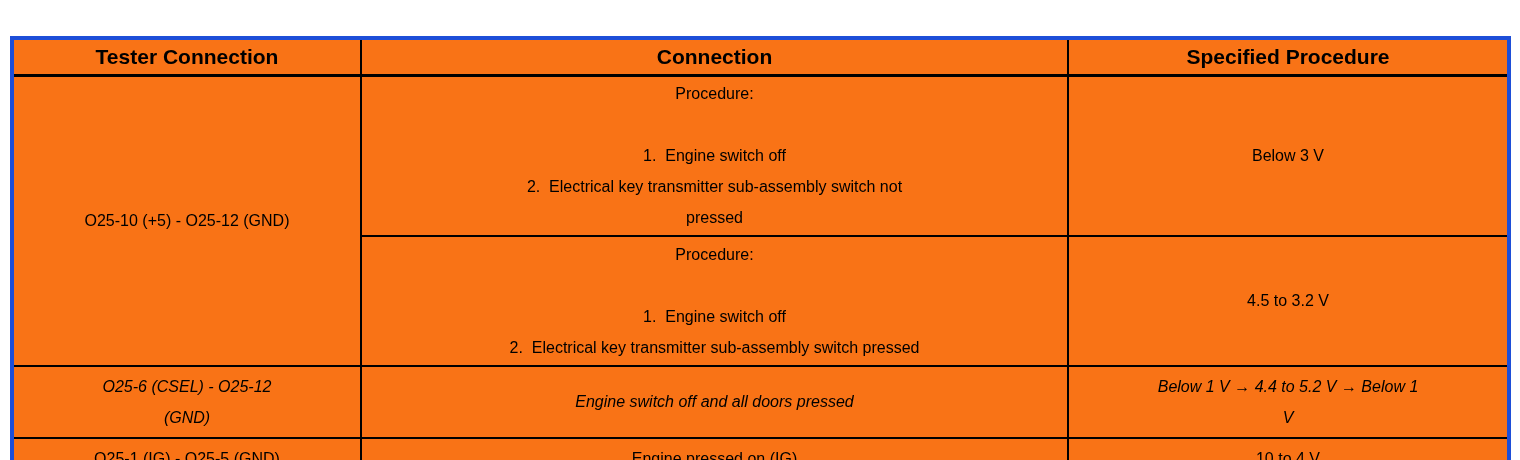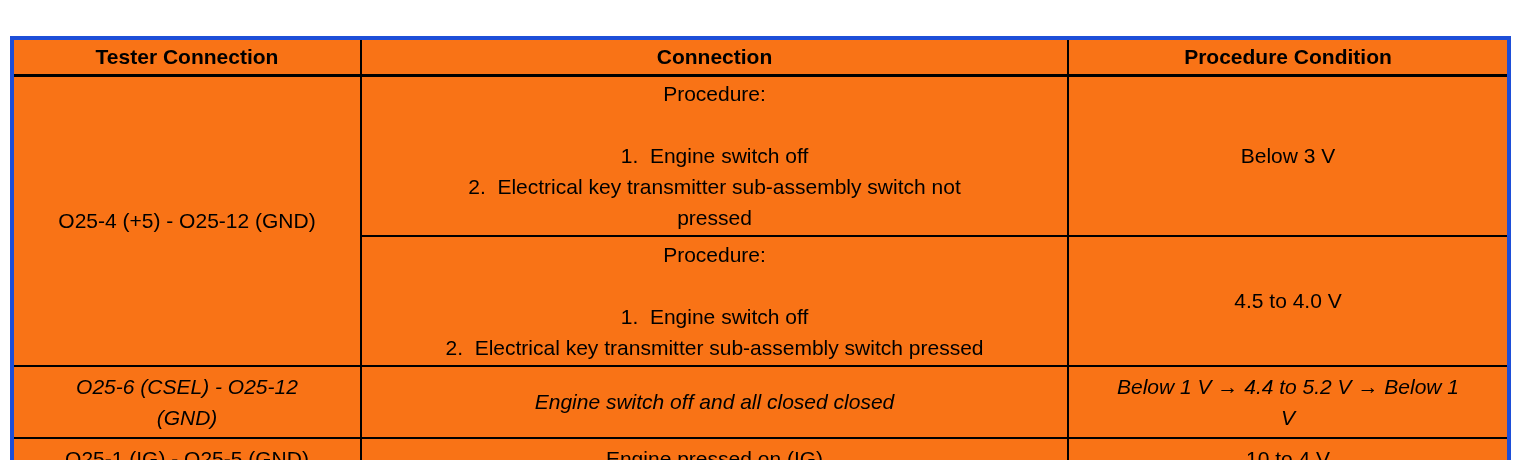--- a/index.html
+++ b/index.html
@@ -38,21 +38,21 @@
     overflow: hidden;
   }
   table.spec-table thead th {
     border-bottom: 3px solid #000000;
     font-size: 21px;
     font-weight: bold;
     height: 34px;
     line-height: 24px;
   }
   table.spec-table td {
-    font-size: 21px;
+    font-size: 16px;
     line-height: 31px;
     white-space: pre-line;
   }
   tr.row-proc-1 { height: 160px; }
   tr.row-proc-2 { height: 130px; }
   tr.row-csel   { height: 72px; font-style: italic; }
   tr.row-ig     { height: 42px; }
 </style>
 </head>
 <body>
@@ -61,44 +61,44 @@
   <table class="spec-table">
     <colgroup>
       <col style="width:349px">
       <col style="width:707px">
       <col style="width:441px">
     </colgroup>
     <thead>
       <tr>
         <th>Tester Connection</th>
         <th>Connection</th>
-        <th>Procedure Condition</th>
+        <th>Specified Procedure</th>
       </tr>
     </thead>
     <tbody>
       <tr class="row-proc-1">
-        <td rowspan="2">O25-4 (+5) - O25-12 (GND)</td>
+        <td rowspan="2">O25-10 (+5) - O25-12 (GND)</td>
         <td>Procedure:
 
 1.&nbsp;&nbsp;Engine switch off
 2.&nbsp;&nbsp;Electrical key transmitter sub-assembly switch not
 pressed</td>
         <td>Below 3 V</td>
       </tr>
       <tr class="row-proc-2">
         <td>Procedure:
 
 1.&nbsp;&nbsp;Engine switch off
 2.&nbsp;&nbsp;Electrical key transmitter sub-assembly switch pressed</td>
-        <td>4.5 to 4.0 V</td>
+        <td>4.5 to 3.2 V</td>
       </tr>
       <tr class="row-csel">
         <td>O25-6 (CSEL) - O25-12
 (GND)</td>
-        <td>Engine switch off and all closed closed</td>
+        <td>Engine switch off and all doors pressed</td>
         <td>Below 1 V → 4.4 to 5.2 V → Below 1
 V</td>
       </tr>
       <tr class="row-ig">
         <td>O25-1 (IG) - O25-5 (GND)</td>
         <td>Engine pressed on (IG)</td>
         <td>10 to 4 V</td>
       </tr>
     </tbody>
   </table>

